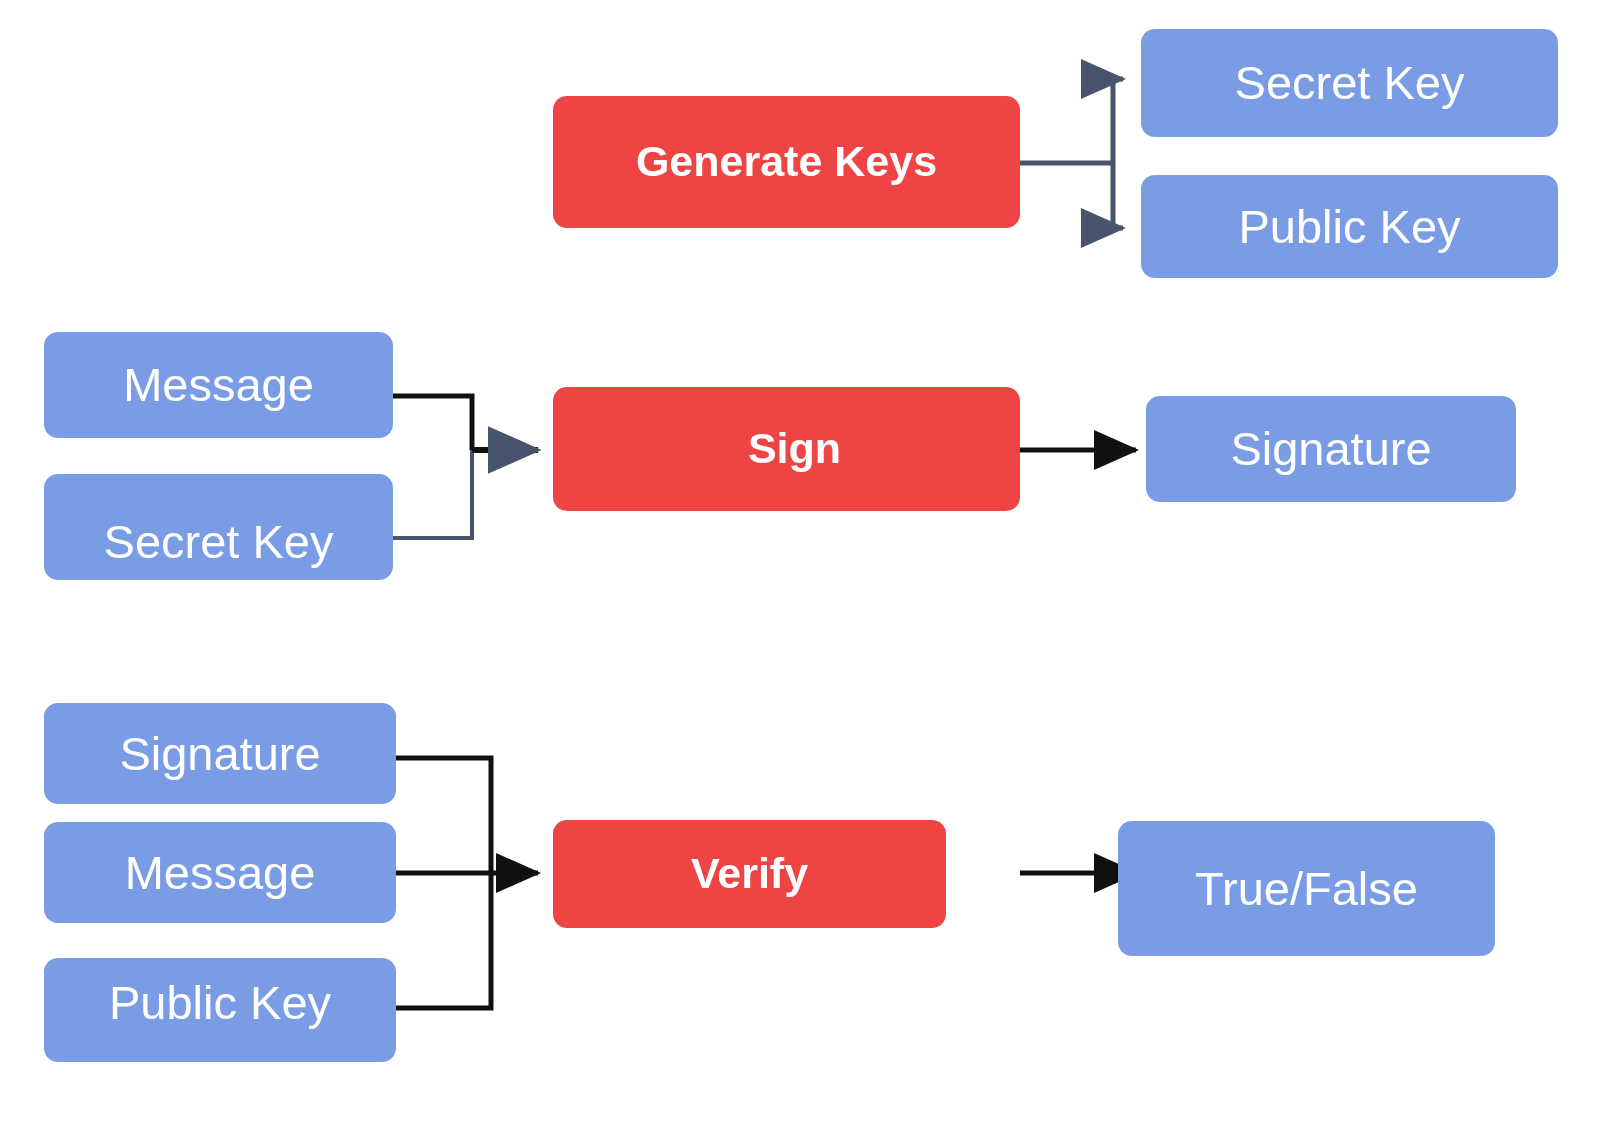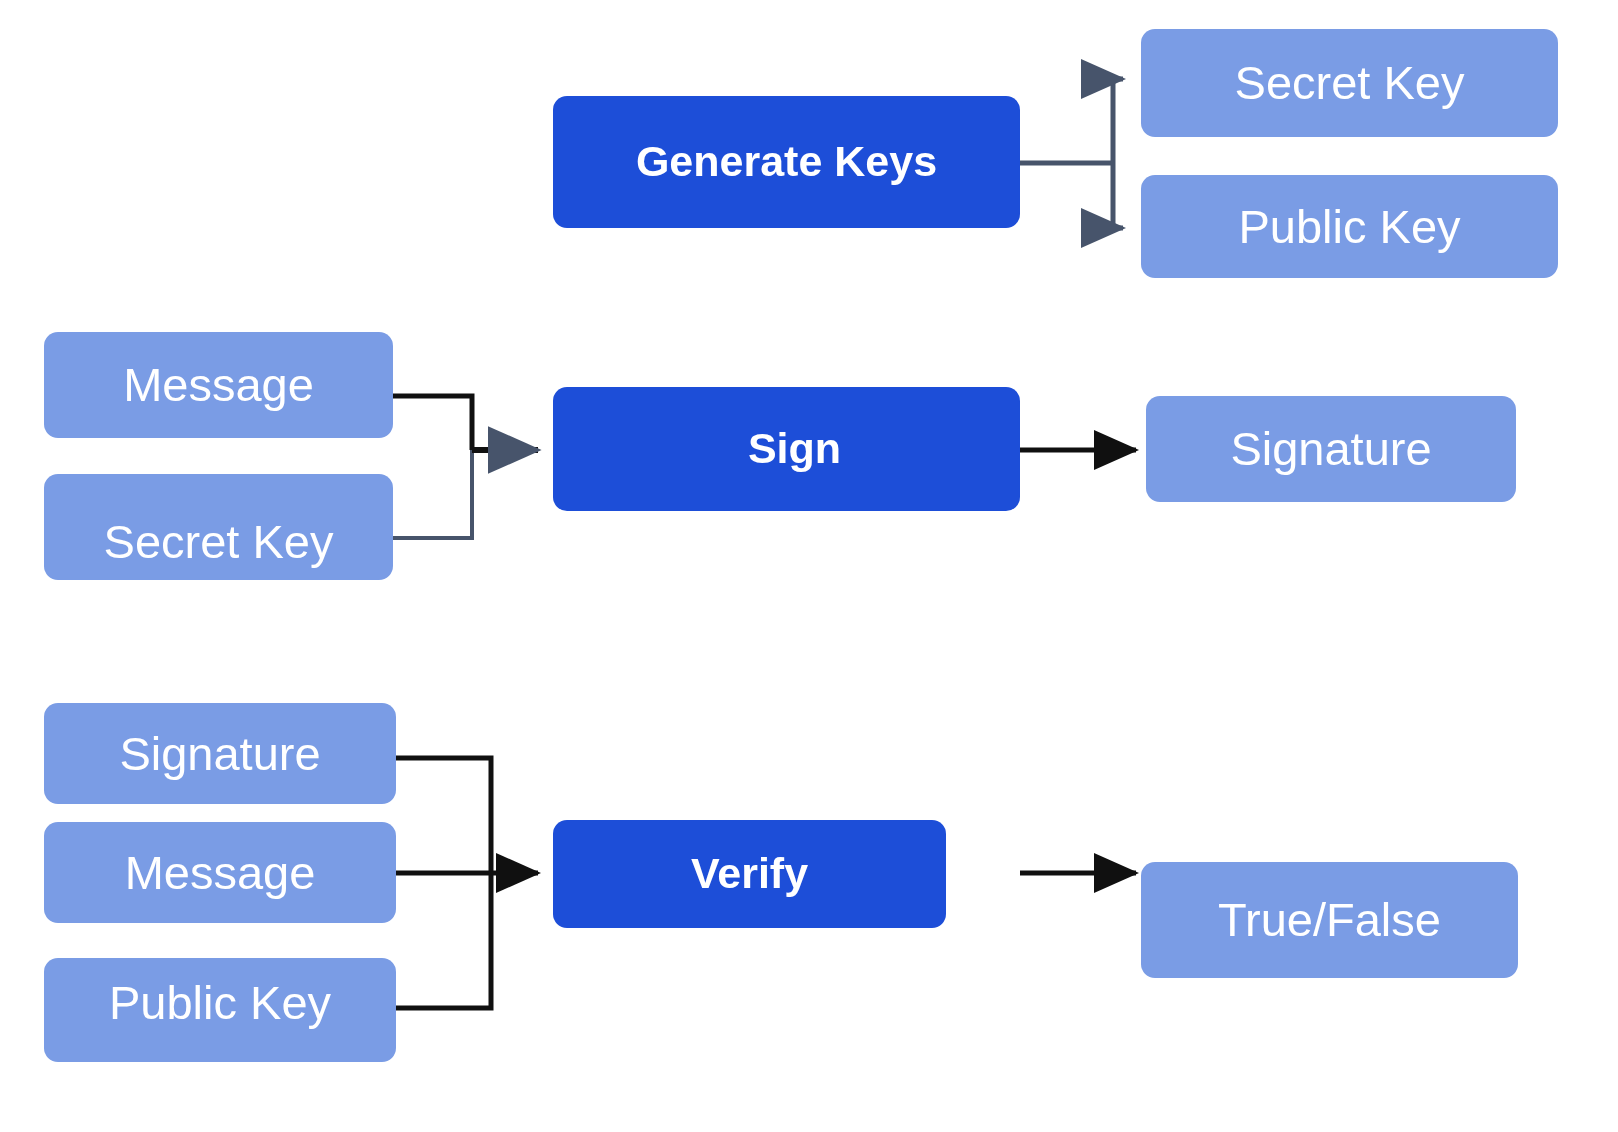--- a/index.html
+++ b/index.html
@@ -30,21 +30,21 @@
     line-height: 1.05;
     -webkit-font-smoothing: antialiased;
     user-select: none;
   }
   .node.blue {
     background: #7a9ce5;
     font-size: 47px;
     font-weight: 400;
   }
   .node.red {
-    background: #1d4ed8;
+    background: #ef4444;
     font-size: 43px;
     font-weight: 700;
   }
   svg.links {
     position: absolute;
     left: 0;
     top: 0;
     width: 1618px;
     height: 1132px;
     pointer-events: none;
@@ -129,17 +129,17 @@
   </div>
 
   <div class="node blue" style="left:44px; top:958px; width:352px; height:104px; align-items:flex-start; padding-top:20px;">
     <span class="lbl">Public Key</span>
   </div>
 
   <div class="node red" style="left:553px; top:820px; width:393px; height:108px;">
     <span class="lbl">Verify</span>
   </div>
 
-  <div class="node blue" style="left:1141px; top:821px; width:377px; height:116px;margin-top:41px;">
+  <div class="node blue" style="left:1118px; top:821px; width:377px; height:135px;">
     <span class="lbl">True/False</span>
   </div>
 
 </div>
 
 </body></html>

